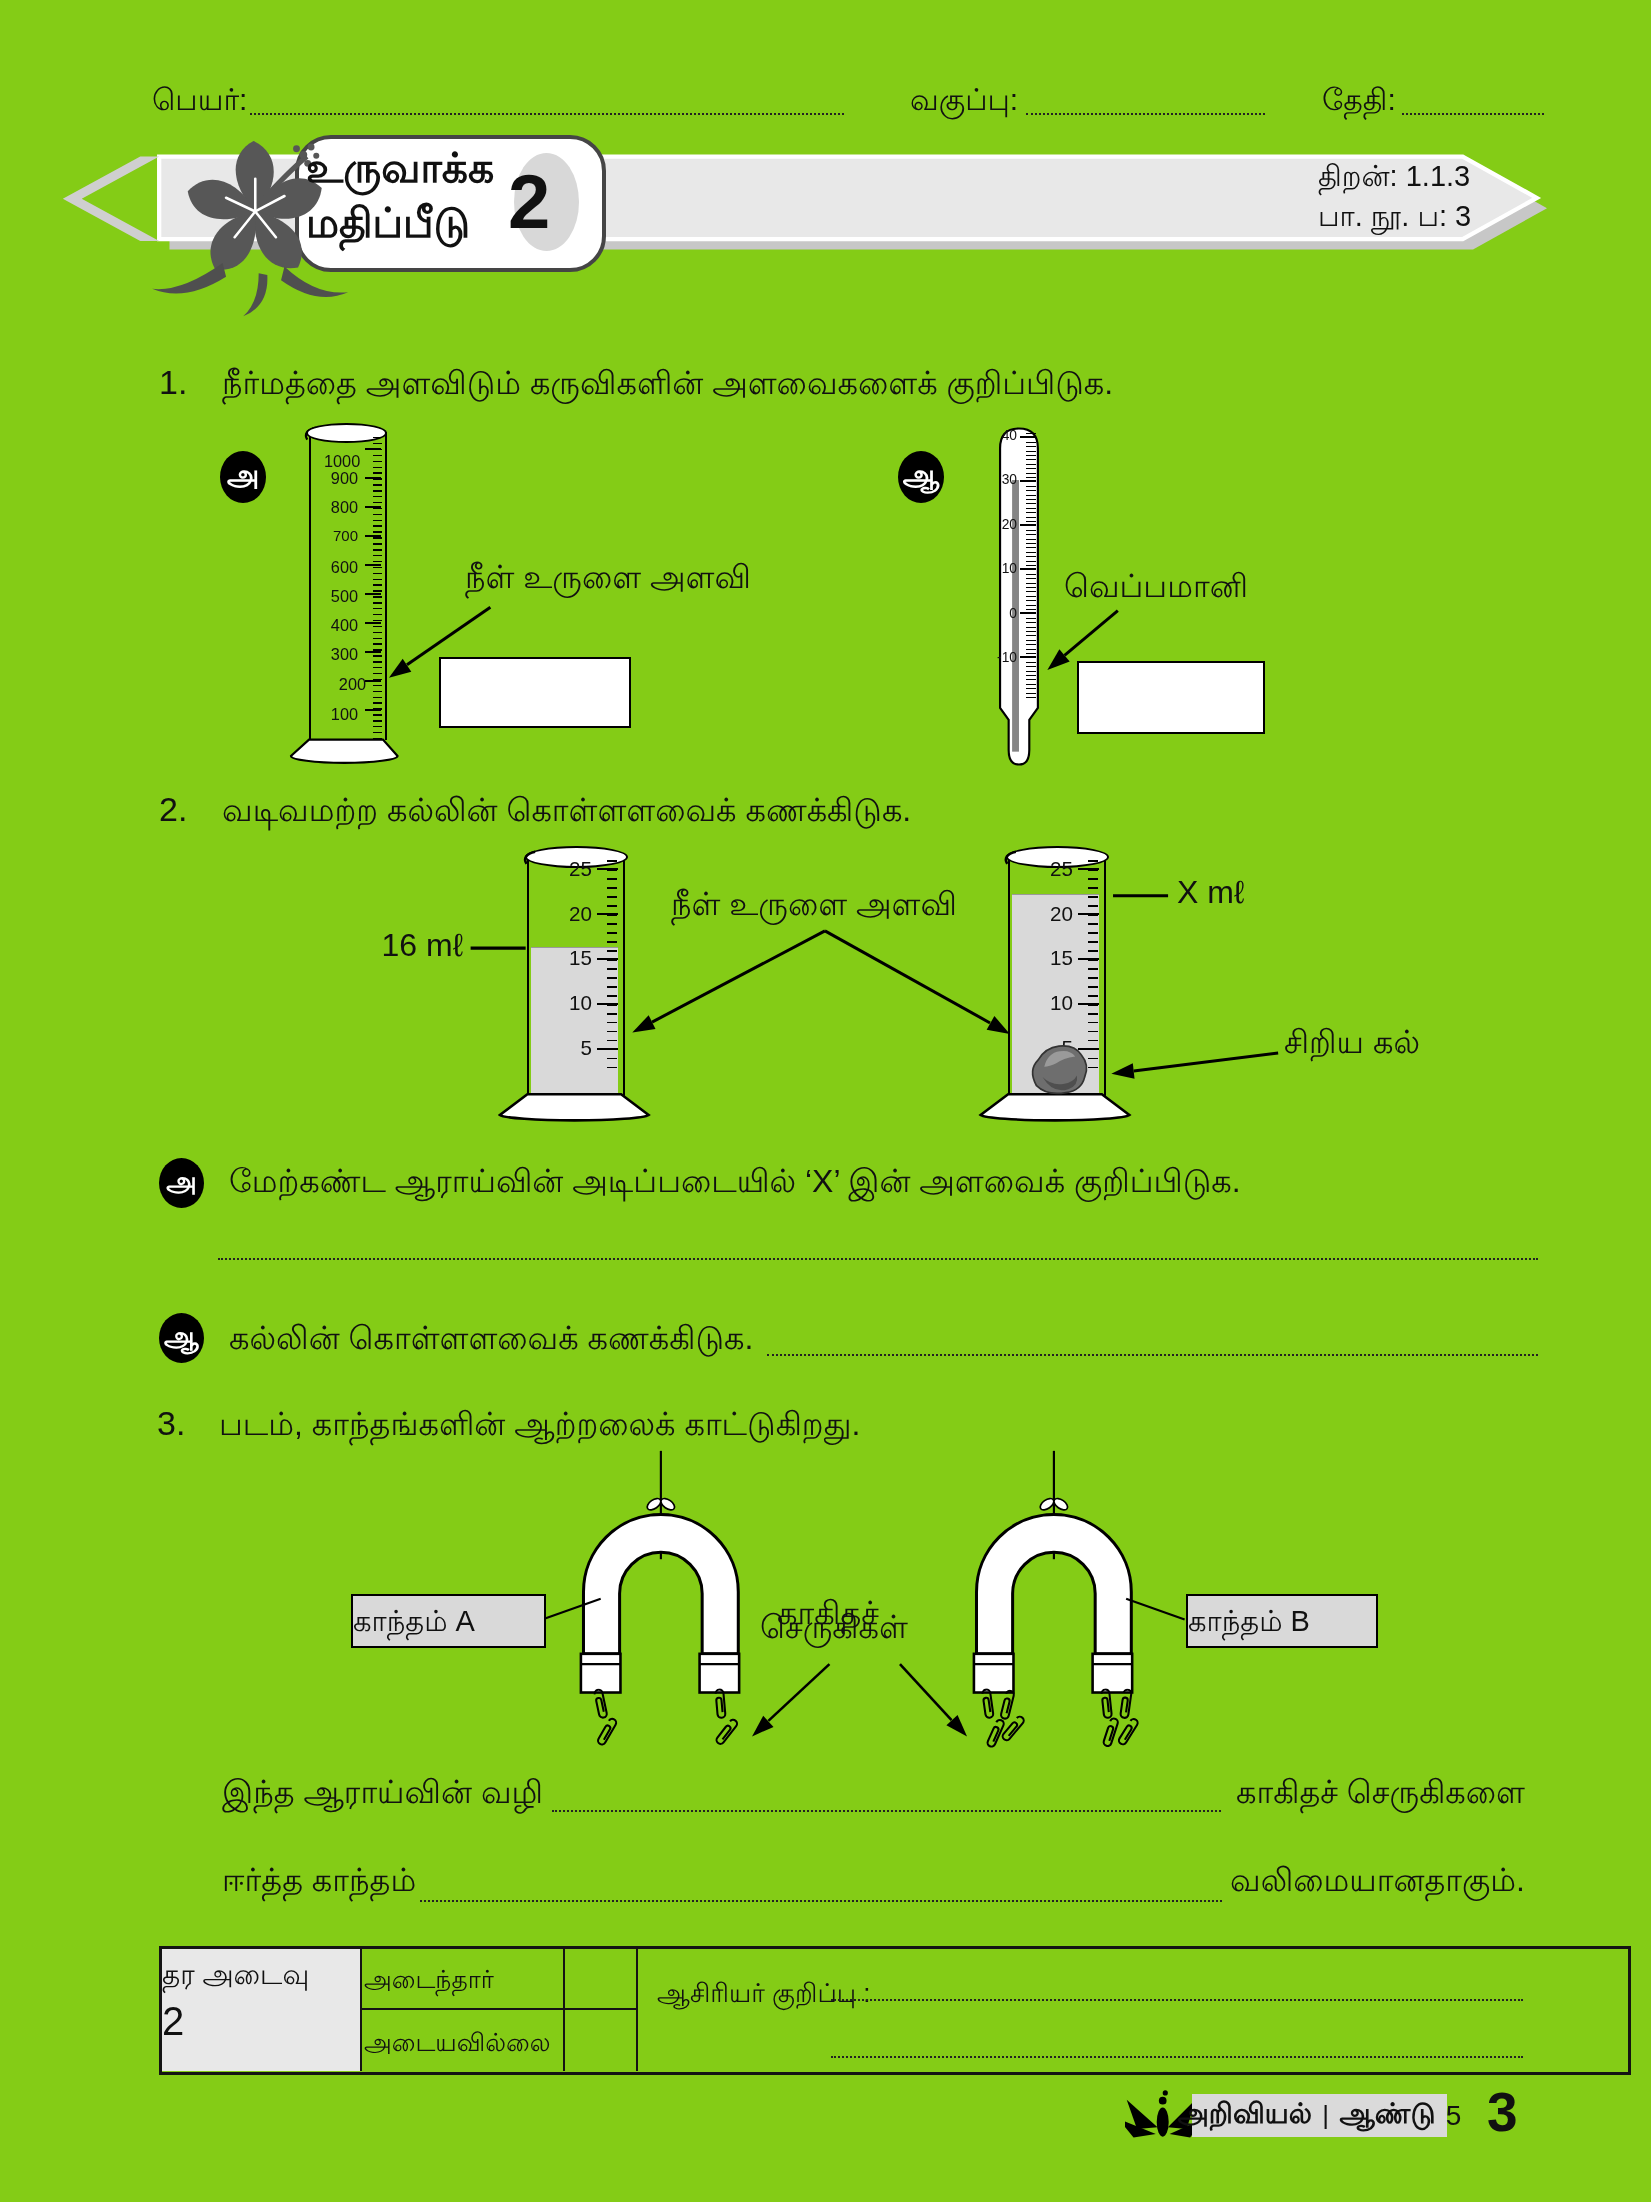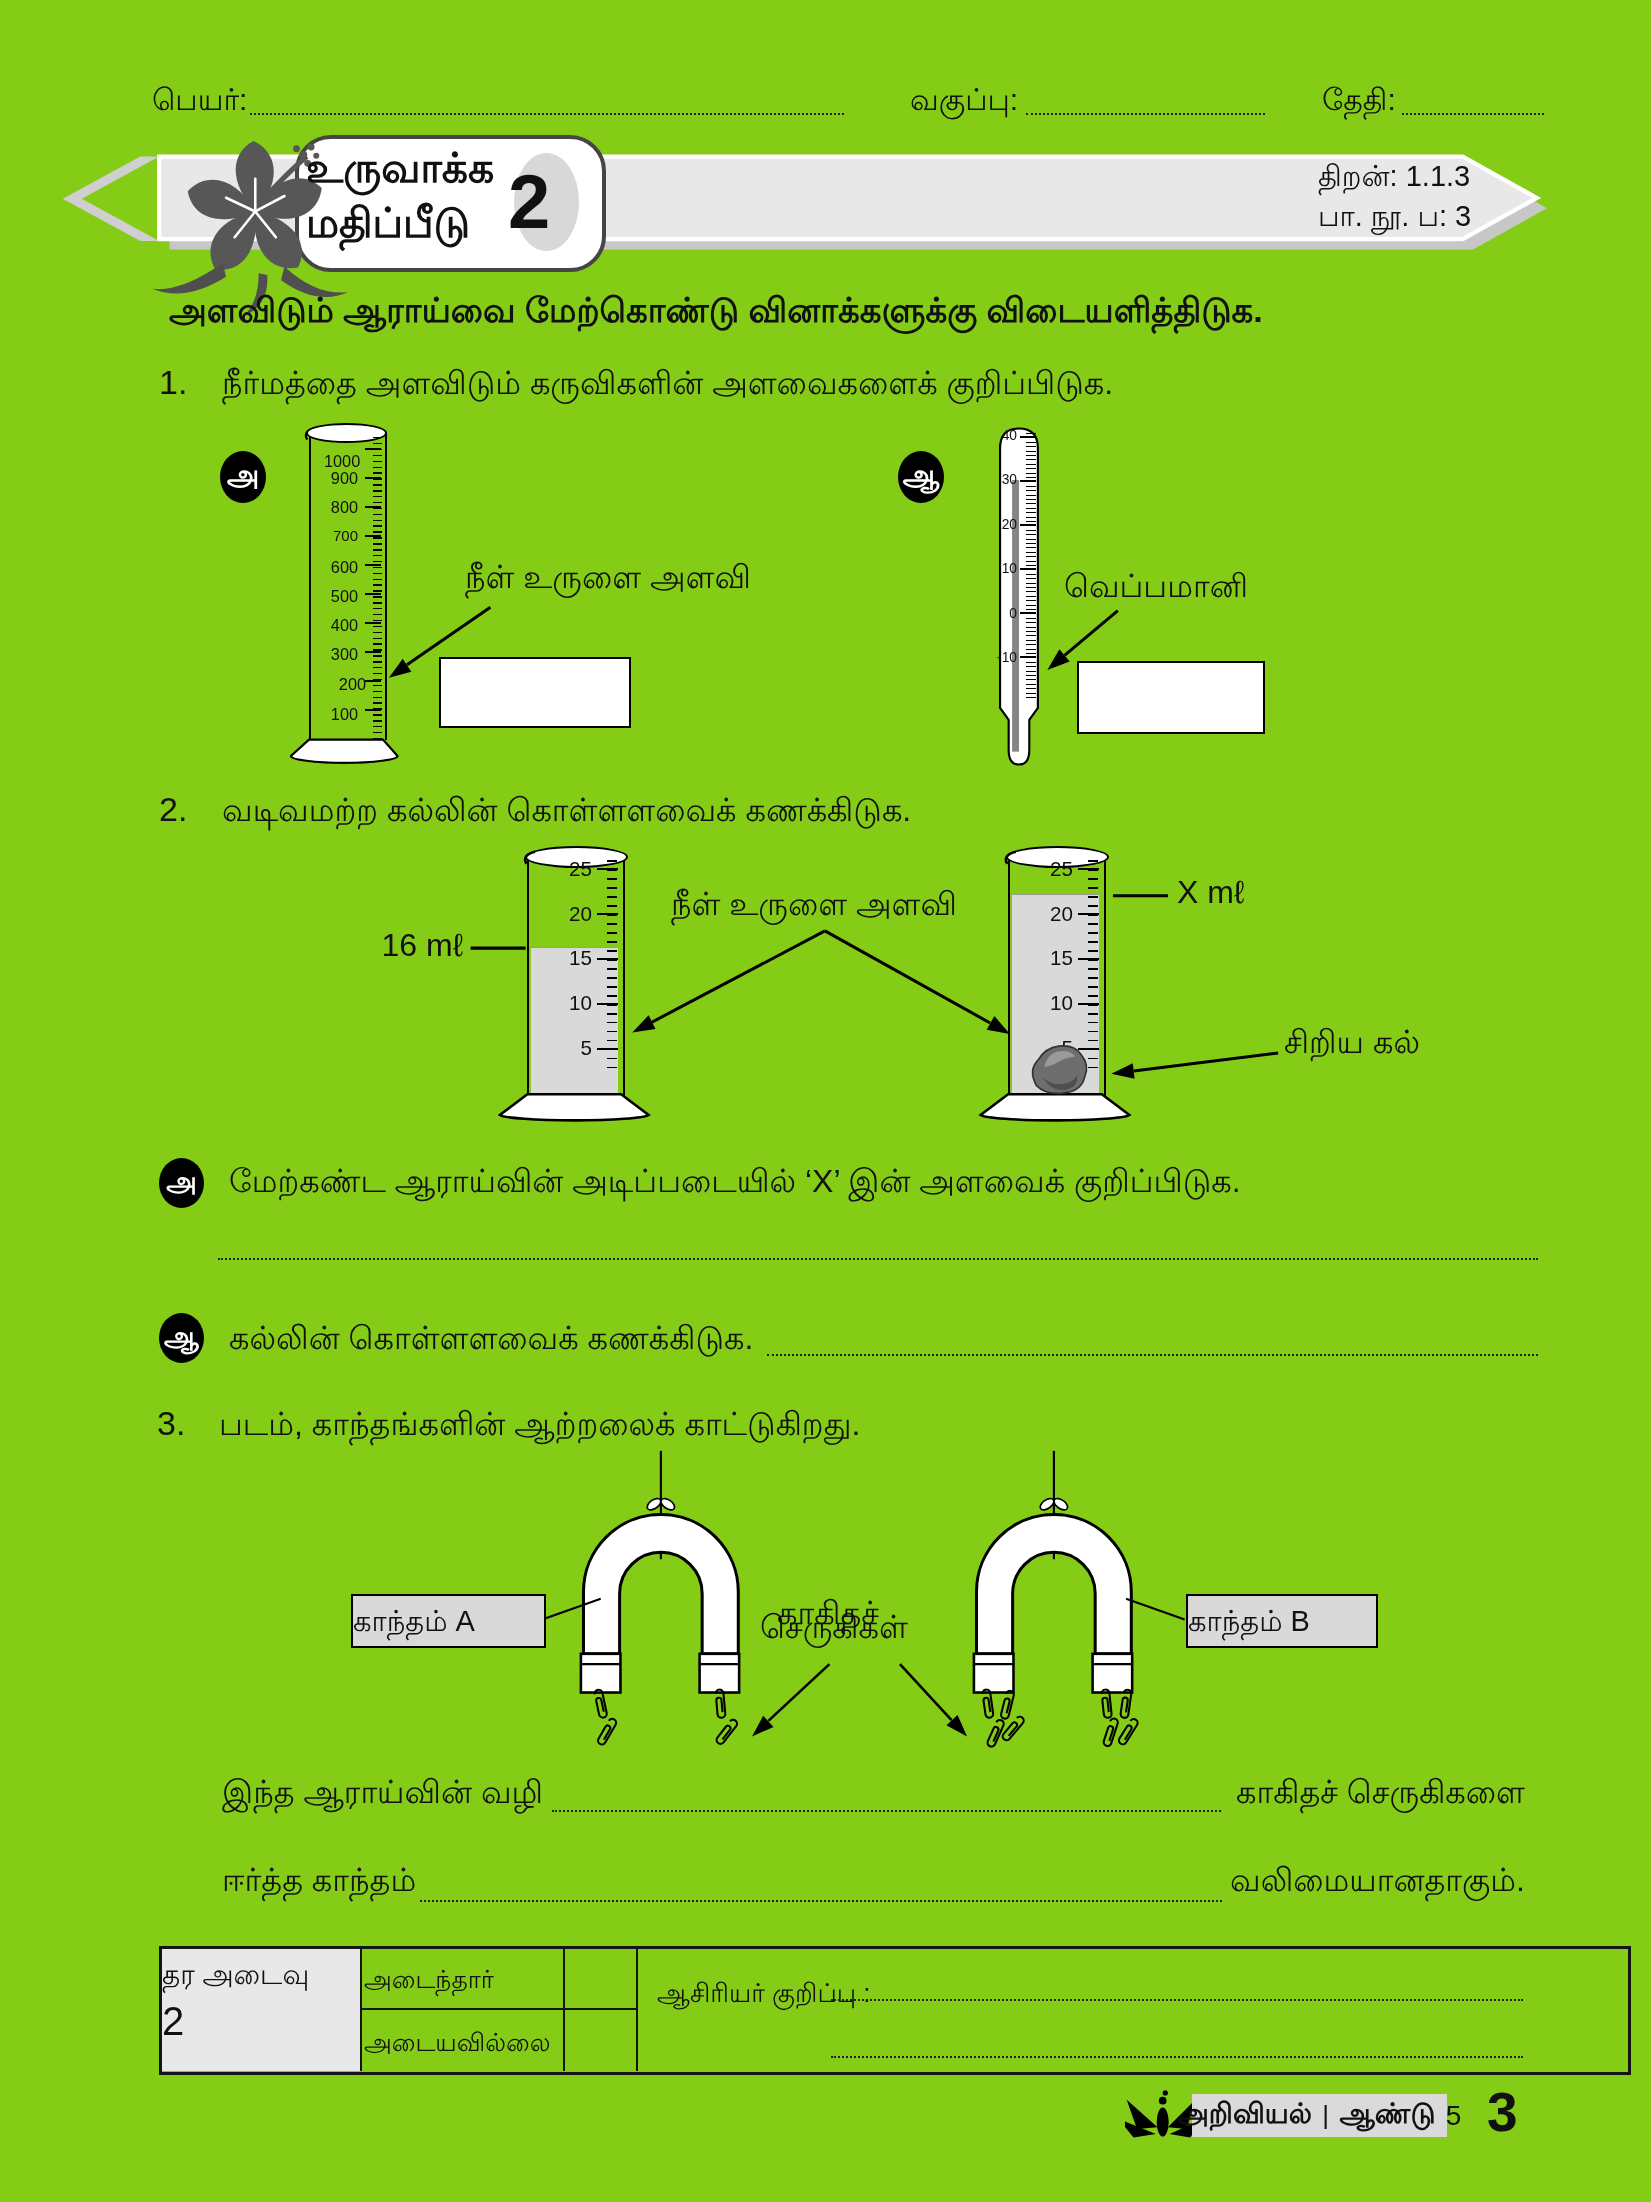--- a/index.html
+++ b/index.html
@@ -69,21 +69,20 @@
   </svg>
 
   <div class="abs ctr nowrap" style="left:306px;top:145px;width:206px;font-size:41px;font-weight:bold;">உருவாக்க</div>
   <div class="abs ctr nowrap" style="left:306px;top:200px;width:206px;font-size:41px;font-weight:bold;">மதிப்பீடு</div>
   <div class="abs" style="left:514px;top:153px;width:65px;height:98px;background:#d8d8d8;border-radius:50%;"></div>
   <div class="abs ctr" style="left:508px;top:158px;width:77px;font-size:76px;font-weight:bold;">2</div>
 
   <div class="abs nowrap" style="left:1318px;top:160px;font-size:29px;">திறன்: 1.1.3</div>
   <div class="abs nowrap" style="left:1318px;top:200px;font-size:29px;">பா. நூ. ப: 3</div>
 
-  <div class="abs nowrap" style="left:169px;top:291px;font-size:34px;font-weight:bold;">அளவிடும் ஆராய்வை மேற்கொண்டு வினாக்களுக்கு விடையளித்திடுக.</div>
 
   <div class="abs qnum" style="left:159px;top:363px;">1.</div>
   <div class="abs qtxt nowrap" style="left:222px;top:365px;">நீர்மத்தை அளவிடும் கருவிகளின் அளவைகளைக் குறிப்பிடுக.</div>
 
   <div class="abs badge" style="left:220px;top:451px;width:46px;height:52px;font-size:29px;">அ</div>
   <div class="abs badge" style="left:898px;top:451px;width:46px;height:52px;font-size:29px;">ஆ</div>
 
   <svg class="abs" style="left:258px;top:413px;" width="1075" height="361" viewBox="300 480 1250 420">
     <path d="M359,860 L338,879 A62,8 0 0 0 462,879 L445,860 Z" fill="#fff" stroke="#000" stroke-width="2.5"></path>
     <path d="M367,497 Q351,501 357,511" fill="none" stroke="#000" stroke-width="2.5"></path>

